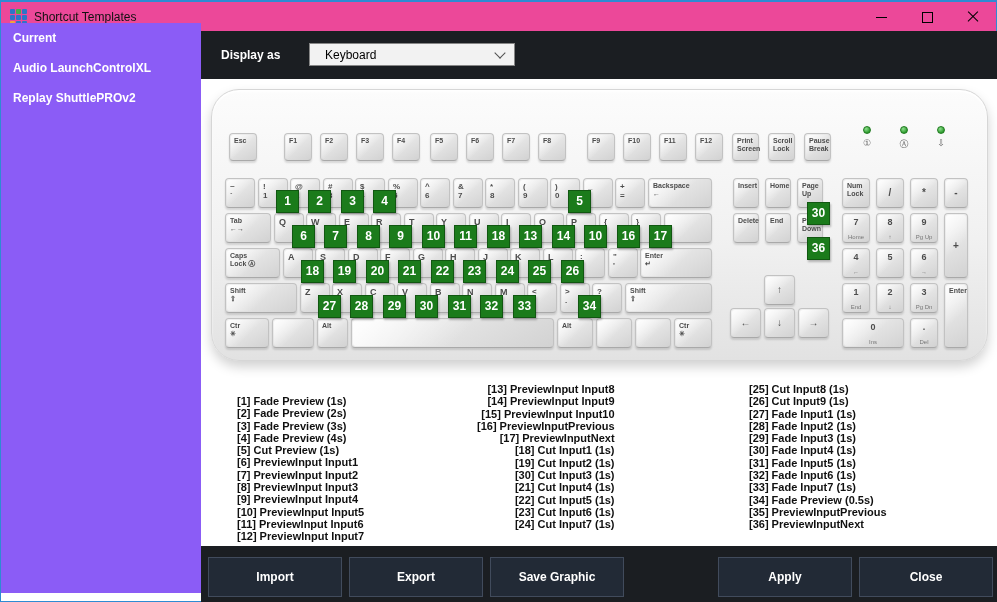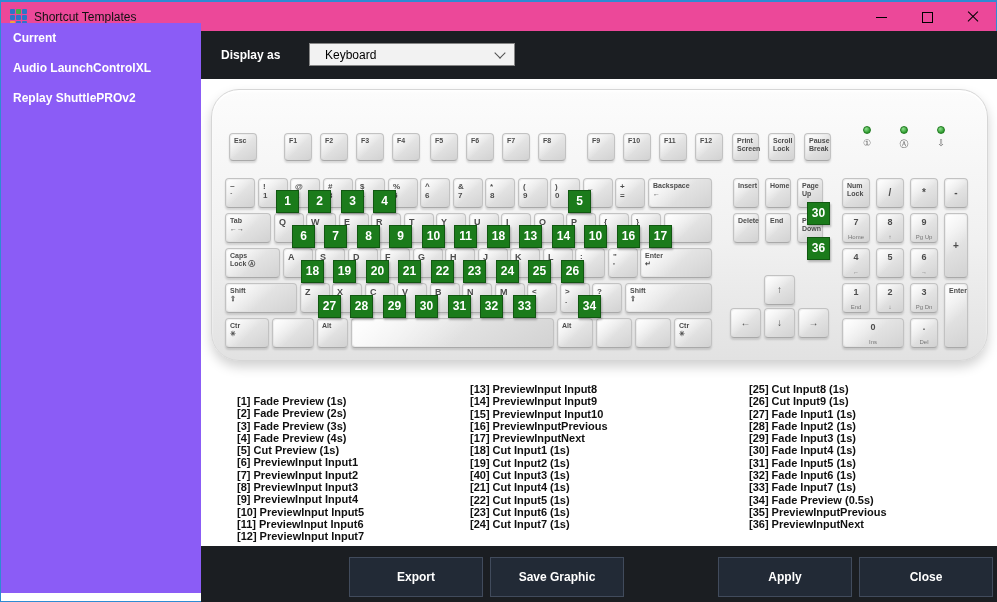--- a/index.html
+++ b/index.html
@@ -527,29 +527,29 @@
             <div>[4] Fade Preview (4s)</div>
             <div>[5] Cut Preview (1s)</div>
             <div>[6] PreviewInput Input1</div>
             <div>[7] PreviewInput Input2</div>
             <div>[8] PreviewInput Input3</div>
             <div>[9] PreviewInput Input4</div>
             <div>[10] PreviewInput Input5</div>
             <div>[11] PreviewInput Input6</div>
             <div>[12] PreviewInput Input7</div>
           </div>
-          <div class="shortcut-col" style="left: 269px;">
+          <div class="shortcut-col" style="left: 276px; text-align: right;">
             <div>[13] PreviewInput Input8</div>
             <div>[14] PreviewInput Input9</div>
             <div>[15] PreviewInput Input10</div>
             <div>[16] PreviewInputPrevious</div>
             <div>[17] PreviewInputNext</div>
             <div>[18] Cut Input1 (1s)</div>
             <div>[19] Cut Input2 (1s)</div>
-            <div>[40] Cut Input3 (1s)</div>
+            <div>[30] Cut Input3 (1s)</div>
             <div>[21] Cut Input4 (1s)</div>
             <div>[22] Cut Input5 (1s)</div>
             <div>[23] Cut Input6 (1s)</div>
             <div>[24] Cut Input7 (1s)</div>
           </div>
           <div class="shortcut-col" style="left: 548px;">
             <div>[25] Cut Input8 (1s)</div>
             <div>[26] Cut Input9 (1s)</div>
             <div>[27] Fade Input1 (1s)</div>
             <div>[28] Fade Input2 (1s)</div>
@@ -559,20 +559,21 @@
             <div>[32] Fade Input6 (1s)</div>
             <div>[33] Fade Input7 (1s)</div>
             <div>[34] Fade Preview (0.5s)</div>
             <div>[35] PreviewInputPrevious</div>
             <div>[36] PreviewInputNext</div>
           </div>
         </div>
     </div>
 
     <div id="footer">
+      <button class="fbtn" style="left:7px">Import</button>
       <button class="fbtn" style="left:148px">Export</button>
       <button class="fbtn" style="left:289px">Save Graphic</button>
       <button class="fbtn" style="left:517px">Apply</button>
       <button class="fbtn" style="left:658px">Close</button>
     </div>
 
   </div>
 </div>
 
 </body></html>

